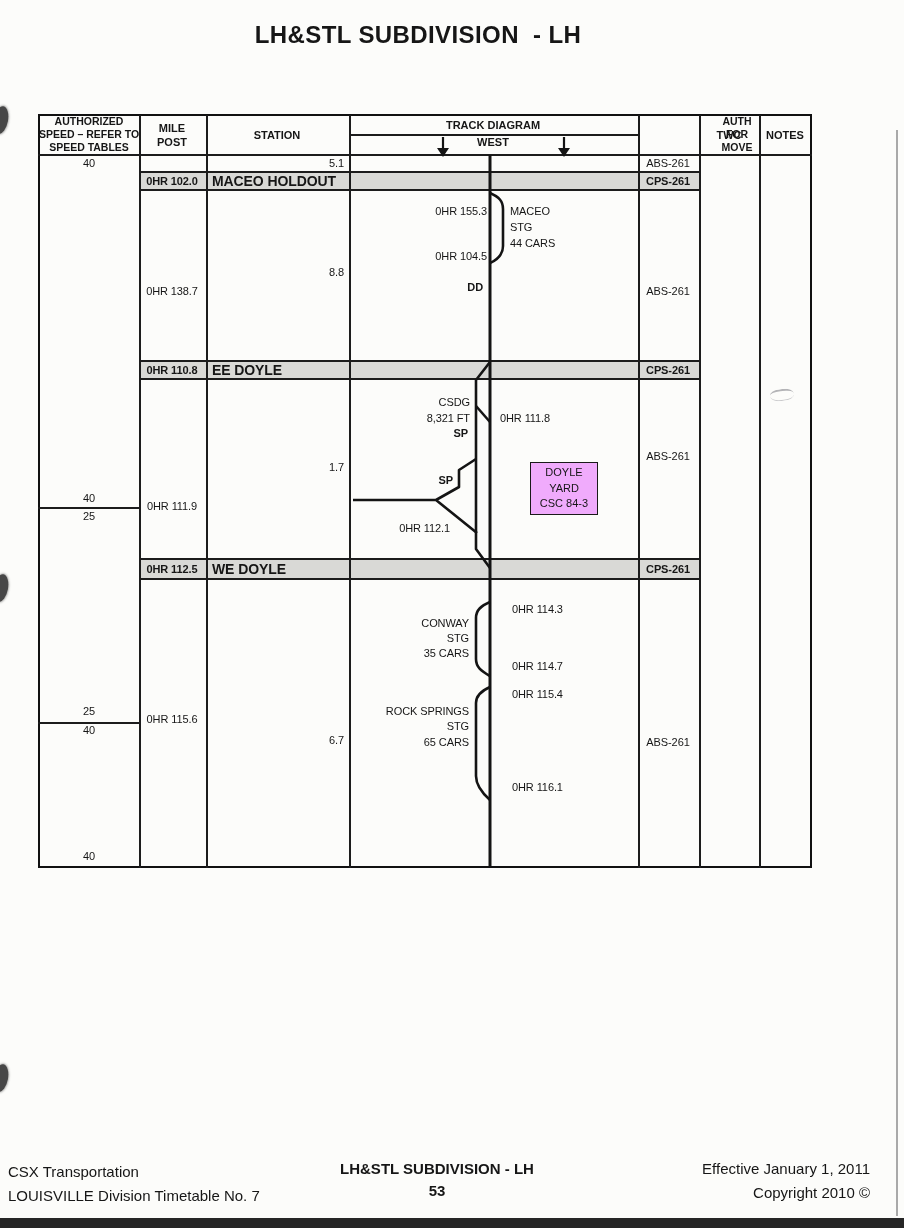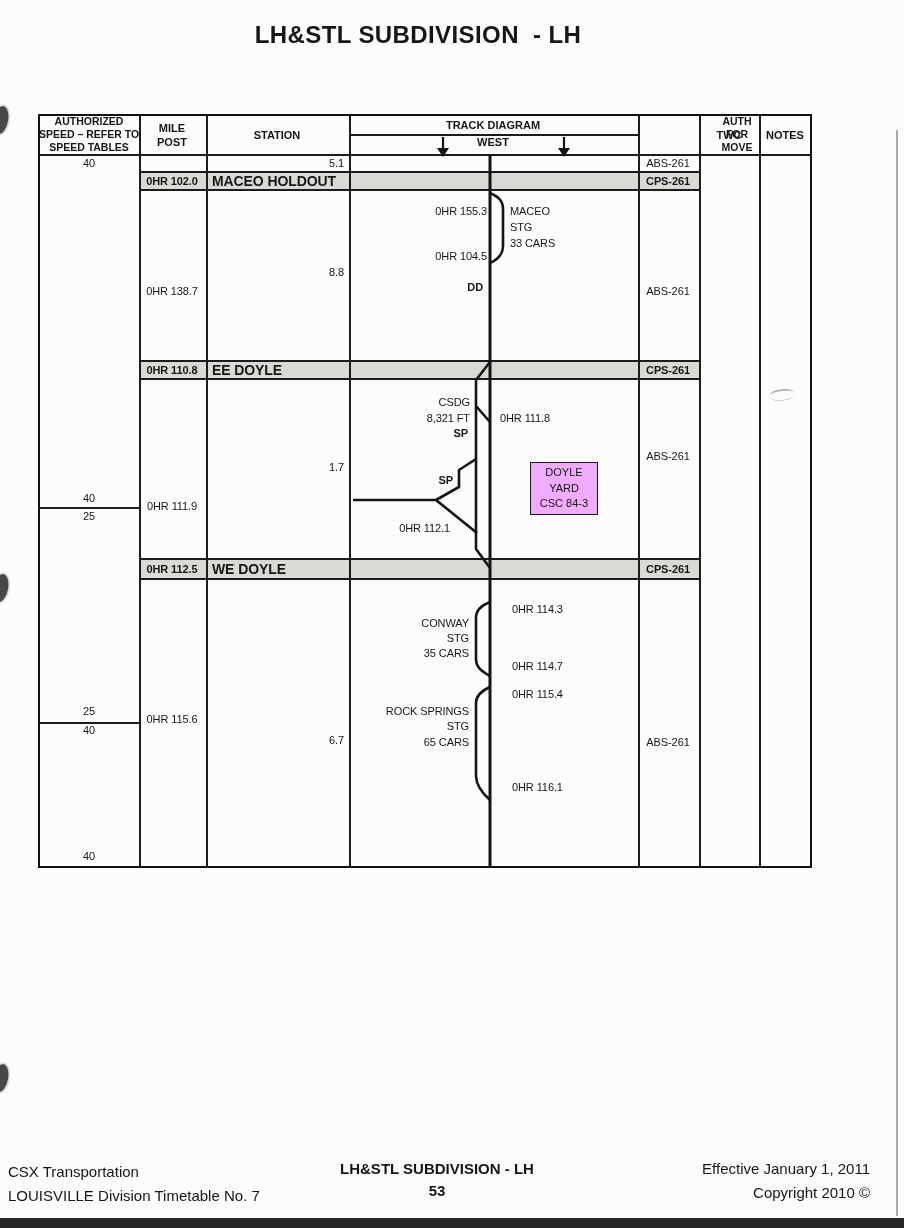--- a/index.html
+++ b/index.html
@@ -96,21 +96,21 @@
   <div class="lbl ra" style="left:344px;top:163px;">5.1</div>
   <div class="lbl" style="left:668px;top:163px;">ABS-261</div>
 
   <div class="lbl b" style="left:172px;top:181px;">0HR 102.0</div>
   <div class="lbl la b s12" style="left:212px;top:181px;">MACEO HOLDOUT</div>
   <div class="lbl b" style="left:668px;top:181px;">CPS-261</div>
 
   <div class="lbl ra" style="left:487px;top:211px;">0HR 155.3</div>
   <div class="lbl la" style="left:510px;top:211px;">MACEO</div>
   <div class="lbl la" style="left:510px;top:227px;">STG</div>
-  <div class="lbl la" style="left:510px;top:243px;">33 CARS</div>
+  <div class="lbl la" style="left:510px;top:243px;">44 CARS</div>
   <div class="lbl ra" style="left:487px;top:256px;">0HR 104.5</div>
   <div class="lbl ra b" style="left:483px;top:287px;">DD</div>
   <div class="lbl ra" style="left:344px;top:272px;">8.8</div>
   <div class="lbl" style="left:172px;top:291px;">0HR 138.7</div>
   <div class="lbl" style="left:668px;top:291px;">ABS-261</div>
 
   <div class="lbl b" style="left:172px;top:370px;">0HR 110.8</div>
   <div class="lbl la b s12" style="left:212px;top:370px;">EE DOYLE</div>
   <div class="lbl b" style="left:668px;top:370px;">CPS-261</div>
 

